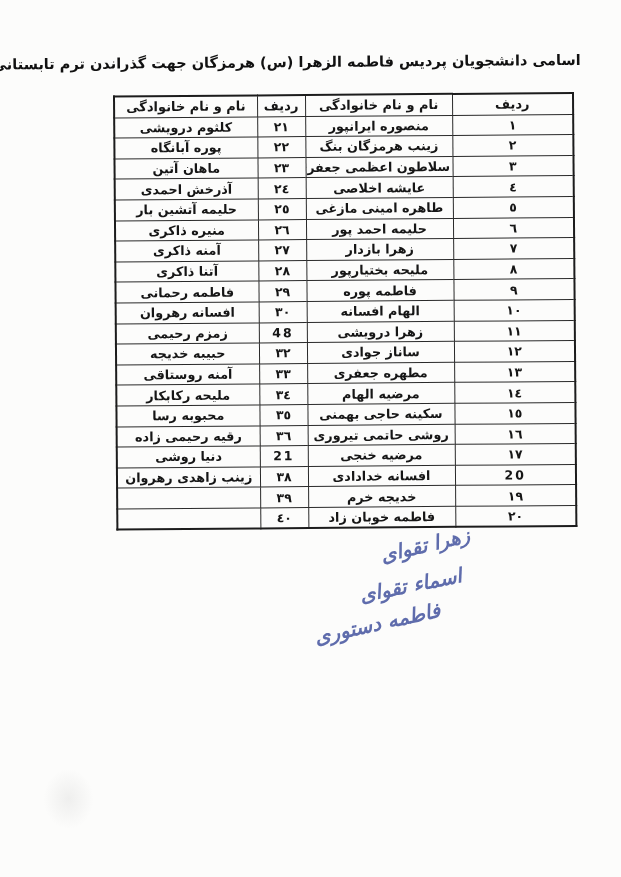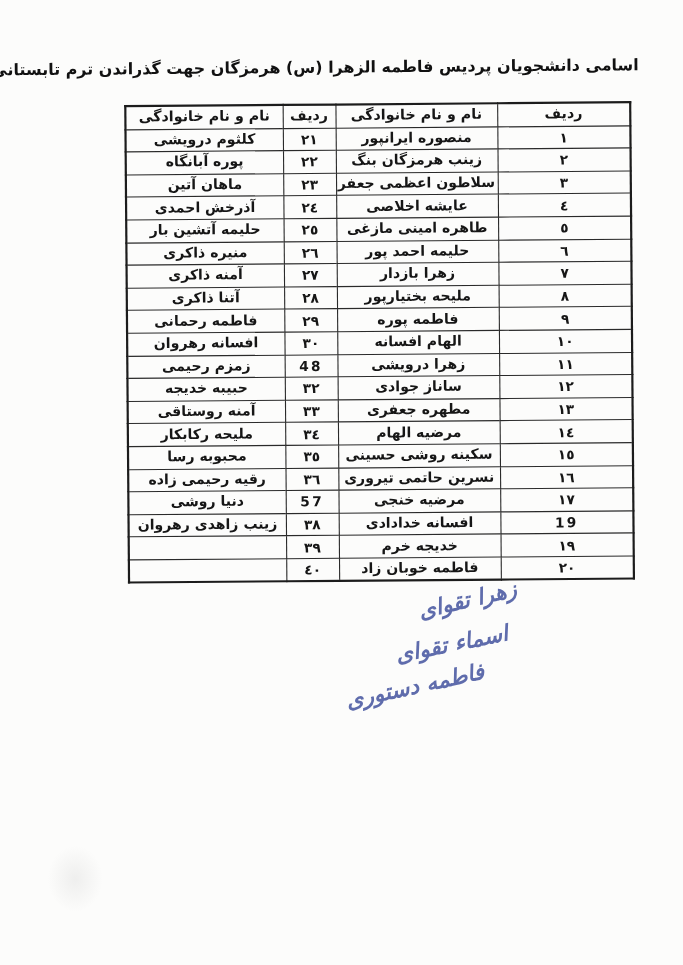--- a/index.html
+++ b/index.html
@@ -179,38 +179,38 @@
           <td>آمنه روستاقی</td>
         </tr>
         <tr>
           <td class="num">١٤</td>
           <td>مرضیه الهام</td>
           <td class="num">٣٤</td>
           <td>ملیحه رکابکار</td>
         </tr>
         <tr>
           <td class="num">١٥</td>
-          <td>سکینه روشی حسینی</td>
+          <td>سکینه حاجی بهمنی</td>
           <td class="num">٣٥</td>
           <td>محبوبه رسا</td>
         </tr>
         <tr>
           <td class="num">١٦</td>
-          <td>نسرین حاتمی تیروری</td>
+          <td>روشی حاتمی تیروری</td>
           <td class="num">٣٦</td>
           <td>رقیه رحیمی زاده</td>
         </tr>
         <tr>
           <td class="num">١٧</td>
           <td>مرضیه خنجی</td>
-          <td class="num">57</td>
+          <td class="num">21</td>
           <td>دنیا روشی</td>
         </tr>
         <tr>
-          <td class="num">19</td>
+          <td class="num">20</td>
           <td>افسانه خدادادی</td>
           <td class="num">٣٨</td>
           <td>زینب زاهدی رهروان</td>
         </tr>
         <tr>
           <td class="num">١٩</td>
           <td>خدیجه خرم</td>
           <td class="num">٣٩</td>
           <td></td>
         </tr>

